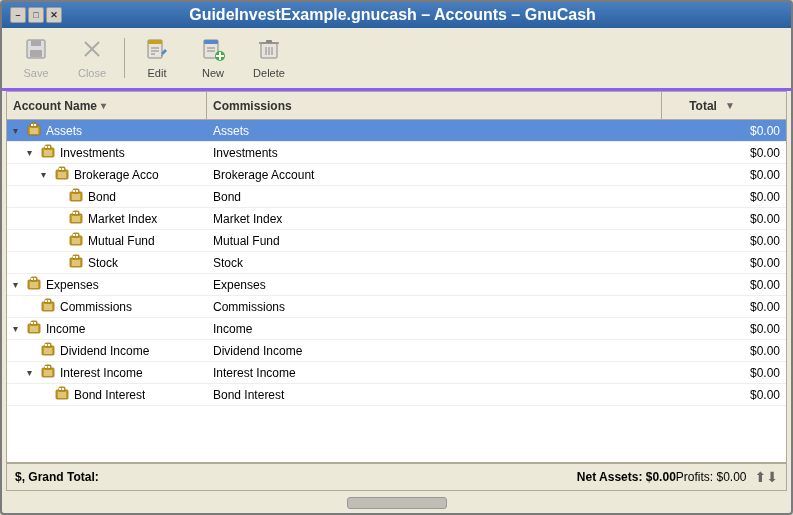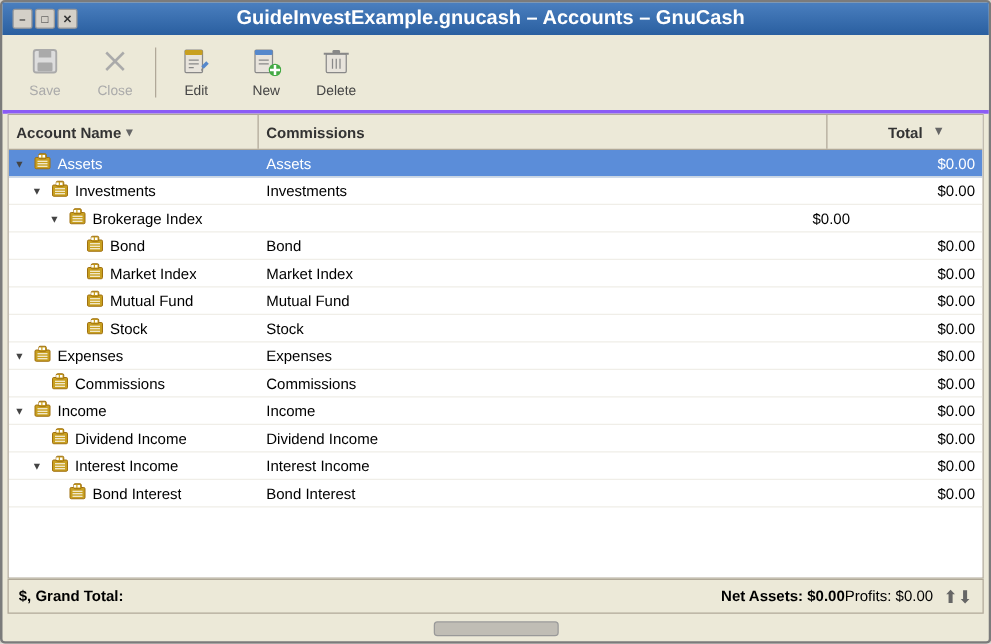--- a/index.html
+++ b/index.html
@@ -364,21 +364,21 @@
   <div class="content-area">
 
     <div class="table-header">
       <div class="th">
         <span>Account Name</span>
         <span class="sort-arrow">▾</span>
       </div>
       <div class="th">
         <span>Commissions</span>
       </div>
-      <div class="th" style="justify-content: flex-end;">
+      <div class="th" style="">
         <span>Total</span>
         <span style="font-size:10px; color:#666; margin-left:4px;">▼</span>
       </div>
     </div>
 
     <div class="table-body" id="table-body">
     <div class="tree-row selected">
       <div class="cell account-name-cell">
         <span style="display:inline-block;width:0px;flex-shrink:0"></span>
         <span class="expand-arrow">▾</span>
@@ -420,22 +420,23 @@
         <span class="expand-arrow">▾</span>
         <span class="account-icon"><svg width="14" height="14" viewBox="0 0 14 14">
       <rect x="1" y="4" width="12" height="9" rx="1" fill="#c8a020" stroke="#a07010" stroke-width="0.8"></rect>
       <rect x="4" y="1" width="6" height="4" rx="1" fill="#c8a020" stroke="#a07010" stroke-width="0.8"></rect>
       <rect x="4" y="2" width="2" height="2" fill="white"></rect>
       <rect x="7" y="2" width="2" height="2" fill="white"></rect>
       <line x1="3" y1="7" x2="11" y2="7" stroke="white" stroke-width="0.8"></line>
       <line x1="3" y1="9" x2="11" y2="9" stroke="white" stroke-width="0.8"></line>
       <line x1="3" y1="11" x2="11" y2="11" stroke="white" stroke-width="0.8"></line>
     </svg></span>
-        <span class="account-label">Brokerage Index</span>
-      </div>
+        <span class="account-label">Brokerage Acco</span>
+      </div>
+      <div class="cell">Brokerage Account</div>
       <div class="cell amount">$0.00</div>
     </div>
         <div class="tree-row">
       <div class="cell account-name-cell">
         <span style="display:inline-block;width:42px;flex-shrink:0"></span>
         <span style="width:12px;display:inline-block"></span>
         <span class="account-icon"><svg width="14" height="14" viewBox="0 0 14 14">
       <rect x="1" y="4" width="12" height="9" rx="1" fill="#c8a020" stroke="#a07010" stroke-width="0.8"></rect>
       <rect x="4" y="1" width="6" height="4" rx="1" fill="#c8a020" stroke="#a07010" stroke-width="0.8"></rect>
       <rect x="4" y="2" width="2" height="2" fill="white"></rect>

